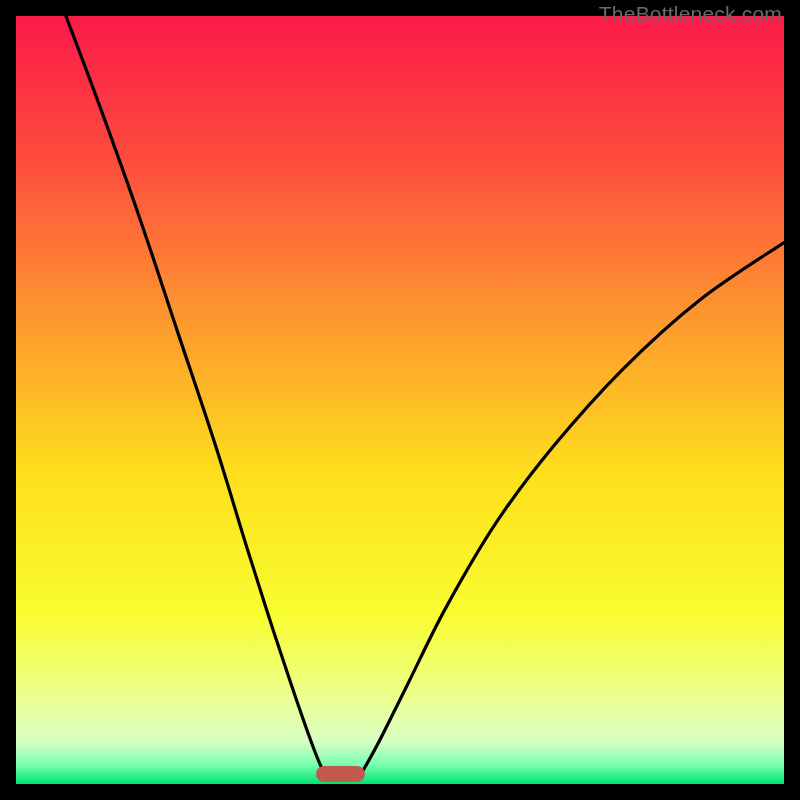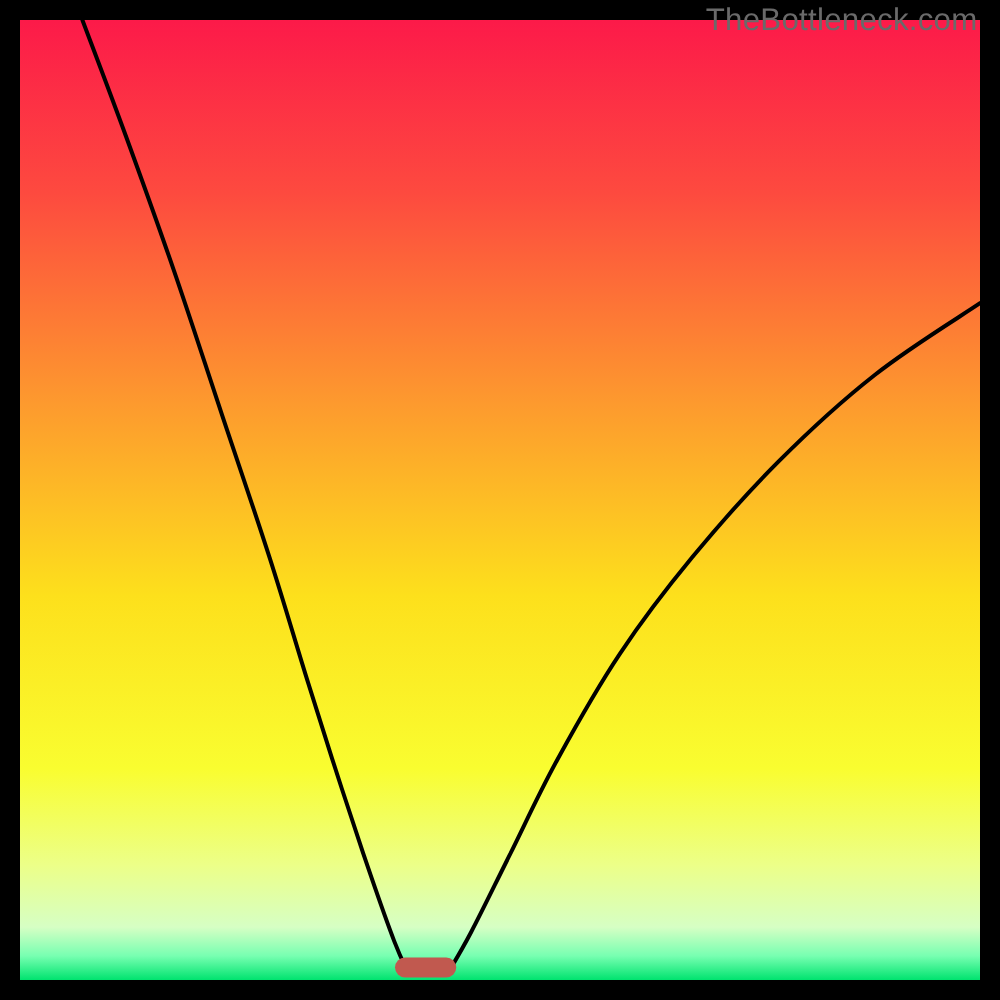--- a/index.html
+++ b/index.html
@@ -24,21 +24,21 @@
     left: 0;
     top: 0;
     width: 100%;
     height: 100%;
   }
   .watermark {
     position: absolute;
     top: 2px;
     right: 18px;
     color: #6a6a6a;
-    font-size: 25px;
+    font-size: 21px;
     font-weight: 500;
     letter-spacing: 0.2px;
   }
   svg {
     position: absolute;
     left: 0;
     top: 0;
   }
   .marker {
     position: absolute;

